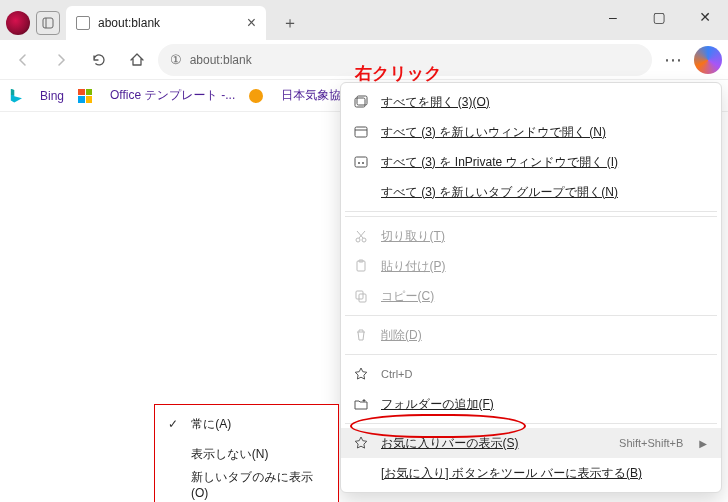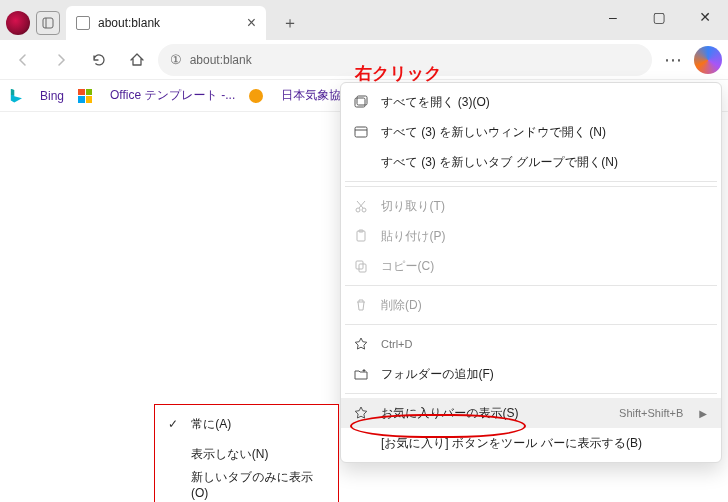--- a/index.html
+++ b/index.html
@@ -31,21 +31,21 @@
 .office-ico > span:nth-child(1){background:#f25022}.office-ico > span:nth-child(2){background:#7fba00}.office-ico > span:nth-child(3){background:#00a4ef}.office-ico > span:nth-child(4){background:#ffb900}
 .tenki-ico { width: 14px; height: 14px; border-radius: 50%; background: #f59e0b; }
 
 
 .annotation { position: absolute; left: 355px; top: 62px; color: #e11; font-size: 17px; font-weight: 600; }
 
 
 .ctx { position: absolute; left: 340px; top: 82px; width: 382px; background: #fff; border: 1px solid #ddd; border-radius: 6px; box-shadow: 0 8px 20px rgba(0,0,0,.15); padding: 4px 0; }
 .ctx .row { display: flex; align-items: center; height: 30px; padding: 0 14px 0 12px; gap: 12px; position: relative; }
 .ctx .row .ico { width: 16px; display: flex; justify-content: center; color: #555; }
-.ctx .row .lbl { flex: 1; color: #222; white-space: nowrap; }
+.ctx .row .lbl { flex: 1; color: #222; white-space: nowrap; text-decoration: underline; }
 .ctx .row.disabled .lbl { color: #9e9e9e; }
 .ctx .row.disabled .ico { color: #bbb; }
 .ctx .row .accel { color: #777; font-size: 11px; margin-right: 4px; text-align: right; }
 .ctx .row .arrow { color: #777; font-size: 10px; }
 .ctx .sep { height: 1px; background: #e5e5e5; margin: 4px 4px; }
 .ctx .row.hover { background: #efefef; }
 
 
 .oval { position: absolute; border: 2px solid #d00; border-radius: 50%/60%; pointer-events: none; }
 
@@ -157,20 +157,30 @@
   <div class="row">
     <span class="ico">
         <svg width="14" height="14" viewBox="0 0 14 14">
           <rect x="1" y="2" width="12" height="10" rx="1.5" fill="none" stroke="currentColor" stroke-width="1"></rect>
           <line x1="1" y1="5" x2="13" y2="5" stroke="currentColor" stroke-width="1"></line>
         </svg>
       </span>
     <span class="lbl">すべて (3) を新しいウィンドウで開く (N)</span>
   </div>
   <div class="row">
+    <span class="ico">
+        <svg width="14" height="14" viewBox="0 0 14 14">
+          <rect x="1" y="2" width="12" height="10" rx="1.5" fill="none" stroke="currentColor" stroke-width="1"></rect>
+          <circle cx="5" cy="8" r="1" fill="currentColor"></circle>
+          <circle cx="9" cy="8" r="1" fill="currentColor"></circle>
+        </svg>
+      </span>
+    <span class="lbl">すべて (3) を InPrivate ウィンドウで開く (I)</span>
+  </div>
+  <div class="row">
     <span class="ico"></span>
     <span class="lbl">すべて (3) を新しいタブ グループで開く(N)</span>
   </div>
 
   <div class="sep"></div>
 
 
   <div class="sep"></div>
 
   <div class="row disabled">

